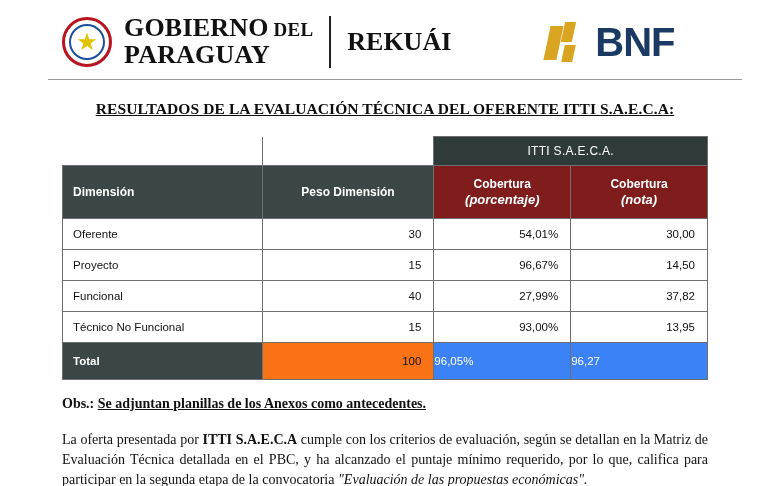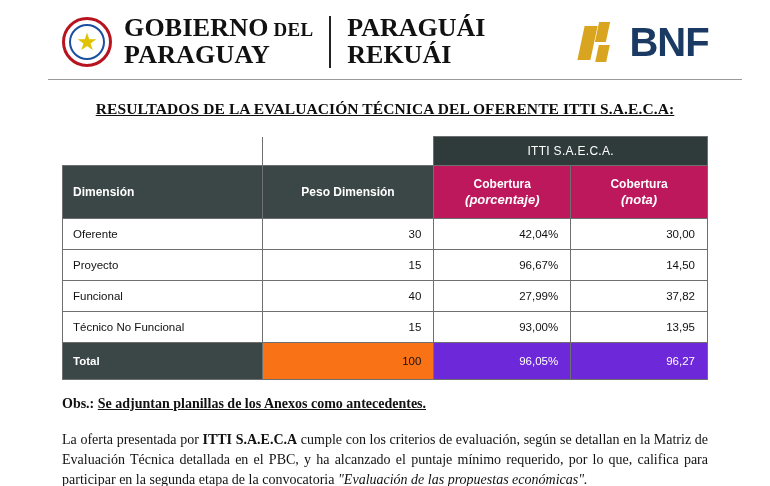--- a/index.html
+++ b/index.html
@@ -193,21 +193,21 @@
     height: 52px;
     padding-left: 10px !important;
     text-align: left;
     vertical-align: middle;
   }
   .hdr-dark.center {
     text-align: center;
     padding-left: 0 !important;
   }
   .hdr-teal {
-    background: #be185d;
+    background: #7f1d1d;
     color: #ffffff;
     vertical-align: middle;
     height: 52px;
     font-size: 12px;
   }
   .hdr-teal .sub {
     font-style: italic;
     font-size: 13px;
     display: block;
     margin-top: 1px;
@@ -237,23 +237,23 @@
     background: #3b4746;
     color: #ffffff;
     font-weight: bold;
     text-align: left;
     padding: 5px 0 5px 10px !important;
   }
   td.total-blank {
     background: #f97316;
   }
   td.total-teal {
-    background: #6d28d9;
-    color: #ffffff;
-    text-align: right;
+    background: #3b82f6;
+    color: #ffffff;
+    text-align: left;
     padding: 5px 12px 5px 0 !important;
     margin-left: 37px;
   }
 
   
   .notes {
     width: 646px;
     margin: 16px auto 0 auto;
     font-family: "Liberation Serif", serif;
     font-size: 14px;
@@ -286,21 +286,20 @@
       </div>
       <div class="gov-text">
         <div class="l1"><span>GOBIERNO</span><span class="small"> DEL</span></div>
         <div class="l2">PARAGUAY</div>
       </div>
     </div>
 
     <div class="divider-v"></div>
 
     <div class="rekuai-text">
-      <div class="l1">PARAGUÁI</div>
       <div class="l2">REKUÁI</div>
     </div>
 
     <div class="bnf">
       <div class="bnf-mark">
         <div class="bar b1"></div>
         <div class="bar b2"></div>
         <div class="bar b3"></div>
       </div>
       <div class="bnf-text">BNF</div>
@@ -336,21 +335,21 @@
         <th class="hdr-teal">
           <span>Cobertura</span>
           <span class="sub">(nota)</span>
         </th>
       </tr>
     </thead>
     <tbody>
       <tr>
         <td class="dim">Oferente</td>
         <td class="num">30</td>
-        <td class="num-teal">42,04%</td>
+        <td class="num-teal">54,01%</td>
         <td class="num-teal">30,00</td>
       </tr>
       <tr>
         <td class="dim">Proyecto</td>
         <td class="num">15</td>
         <td class="num-teal">96,67%</td>
         <td class="num-teal">14,50</td>
       </tr>
       <tr>
         <td class="dim">Funcional</td>

